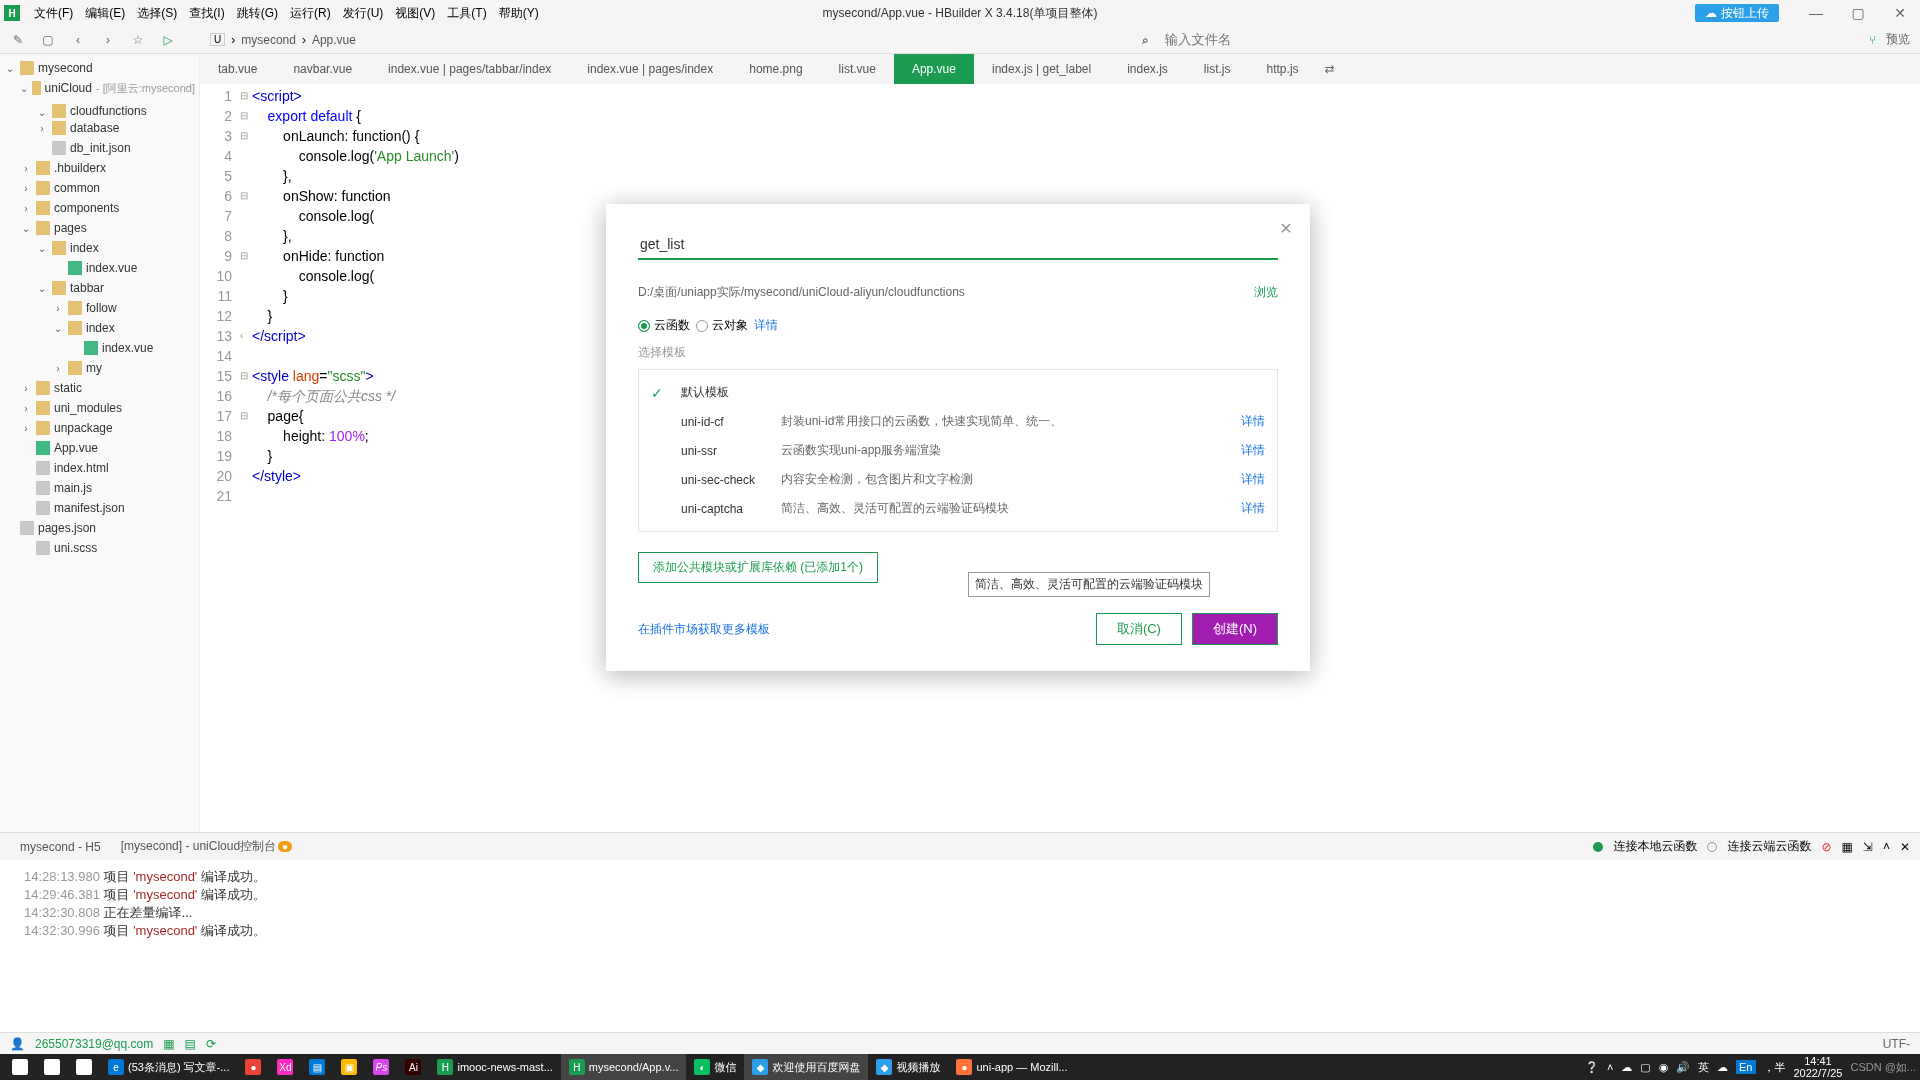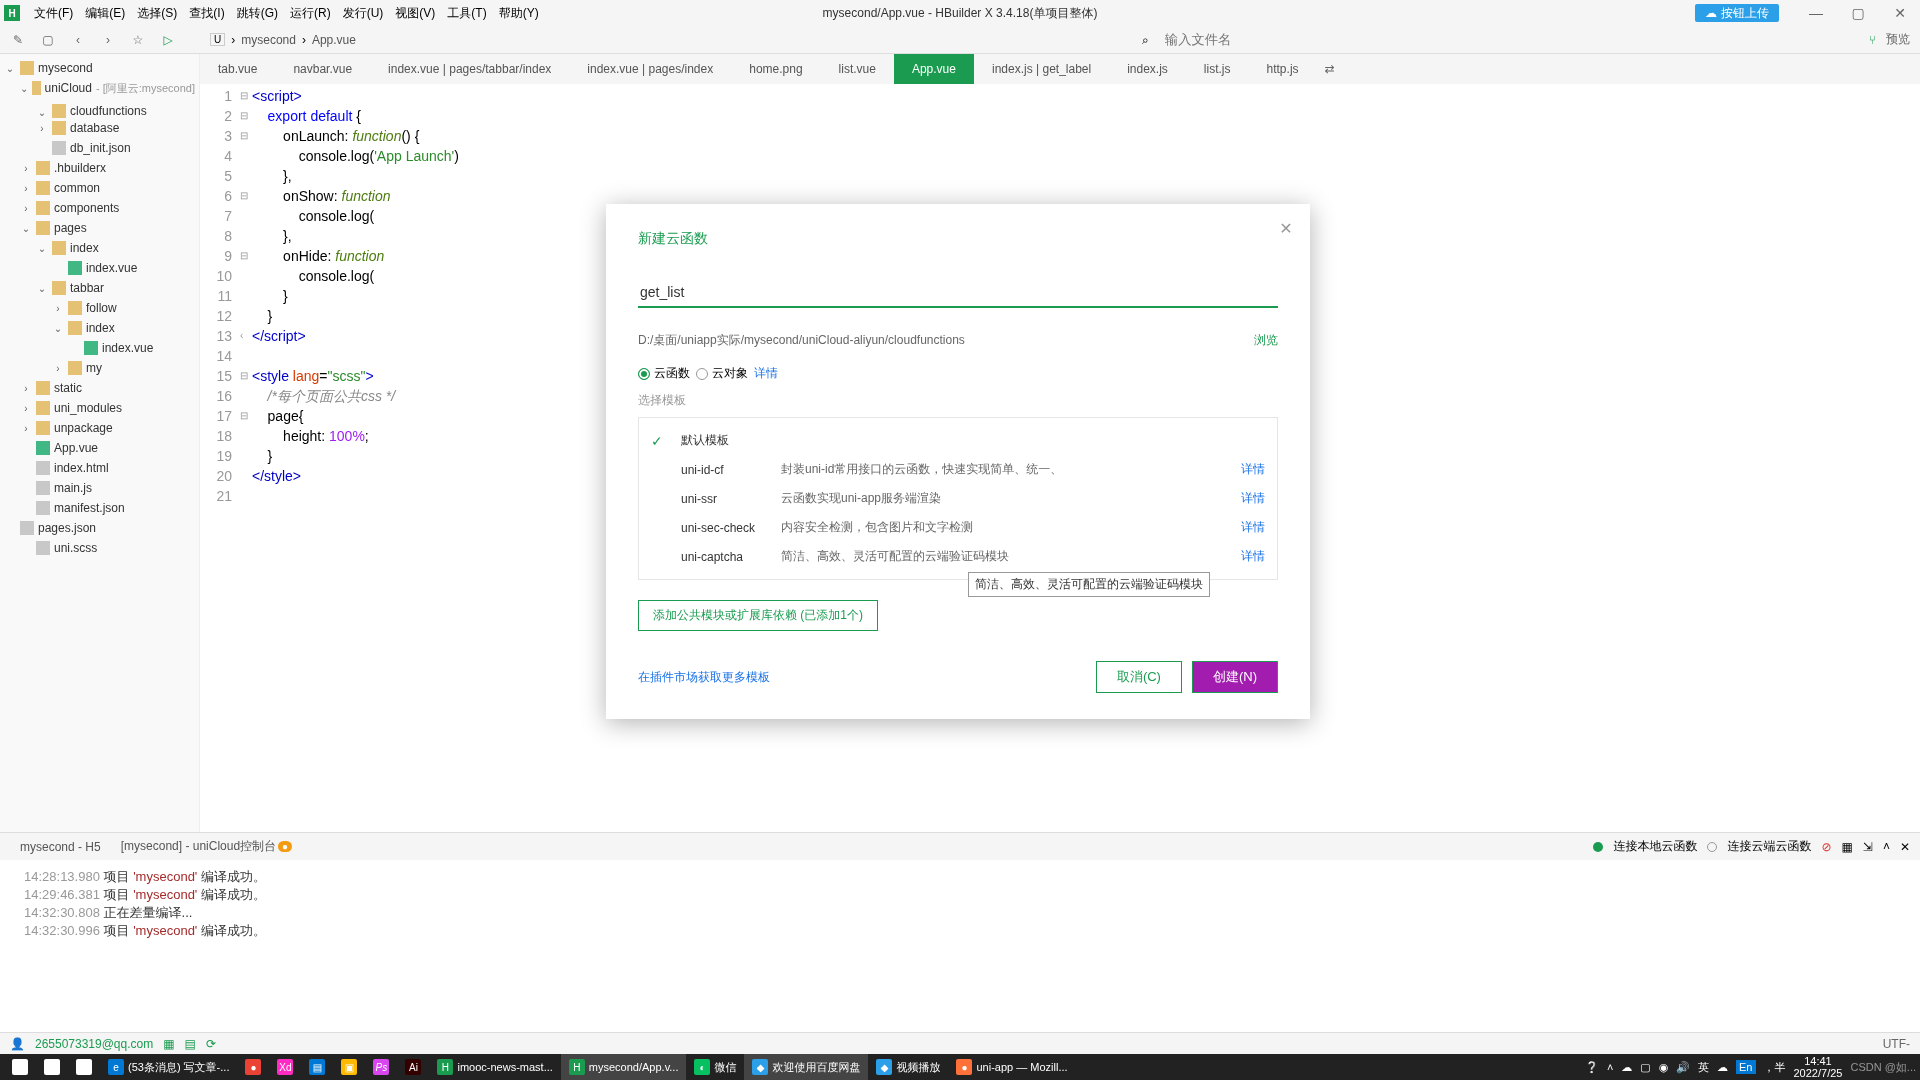--- a/index.html
+++ b/index.html
@@ -36,21 +36,21 @@
 .more-tabs { padding: 0 8px; color: #666; cursor: pointer; }
 .code { flex: 1; background: #fff; font-family: Consolas, monospace; font-size: 14px; line-height: 20px; overflow: hidden; display: flex; }
 .gutter { width: 40px; text-align: right; padding-right: 8px; color: #999; padding-top: 2px; }
 .fold { width: 12px; color: #999; padding-top: 2px; font-size: 10px; }
 .code-content { flex: 1; padding-top: 2px; }
 .c-blue { color: #0000cc; }
 .c-str { color: #2a8b2a; }
 .c-kw { color: #0000ff; }
 .c-num { color: #a020f0; }
 .c-cmt { color: #888; font-style: italic; }
-.c-fn { color: #4d7c0f; font-style: italic; }
+.c-fn { color: #000000; }
 .c-attr { color: #d73a00; }
 .console-tabs { height: 28px; background: #f5f5f5; border-top: 1px solid #ddd; display: flex; align-items: center; padding: 0 10px; position: relative; }
 .console-tab { padding: 0 10px; height: 28px; display: flex; align-items: center; color: #555; cursor: pointer; }
 .console-tab-badge { background: #f39c12; color: #fff; border-radius: 8px; padding: 0 4px; font-size: 10px; margin-left: 2px; }
 .console-right { position: absolute; right: 10px; display: flex; align-items: center; gap: 10px; }
 .status-dot { width: 10px; height: 10px; border-radius: 50%; }
 .dot-green { background: #1a9b50; }
 .dot-gray { border: 1px solid #999; }
 .console { height: 172px; background: #fff; font-family: Consolas, monospace; font-size: 13px; padding: 8px 12px; line-height: 18px; color: #333; }
 .console .ts { color: #999; margin-left: 12px; }
@@ -432,21 +432,20 @@
       <div>14:41</div>
       <div>2022/7/25</div>
     </div>
     <span style="opacity:0.5">CSDN @如...</span>
   </div>
 </div>
 
 <div class="dialog-mask">
   <div class="dialog">
     <div class="dialog-close">✕</div>
-    <div class="dialog-title">新建云函数</div>
     <input class="d-input" value="get_list" style="">
     <div class="d-row">
       <div class="d-path">D:/桌面/uniapp实际/mysecond/uniCloud-aliyun/cloudfunctions</div>
       <div class="d-link">浏览</div>
     </div>
     <div class="radio-row">
       <span class="radio-item">
           <span class="radio checked"></span>
           <span>云函数</span>
         </span>

